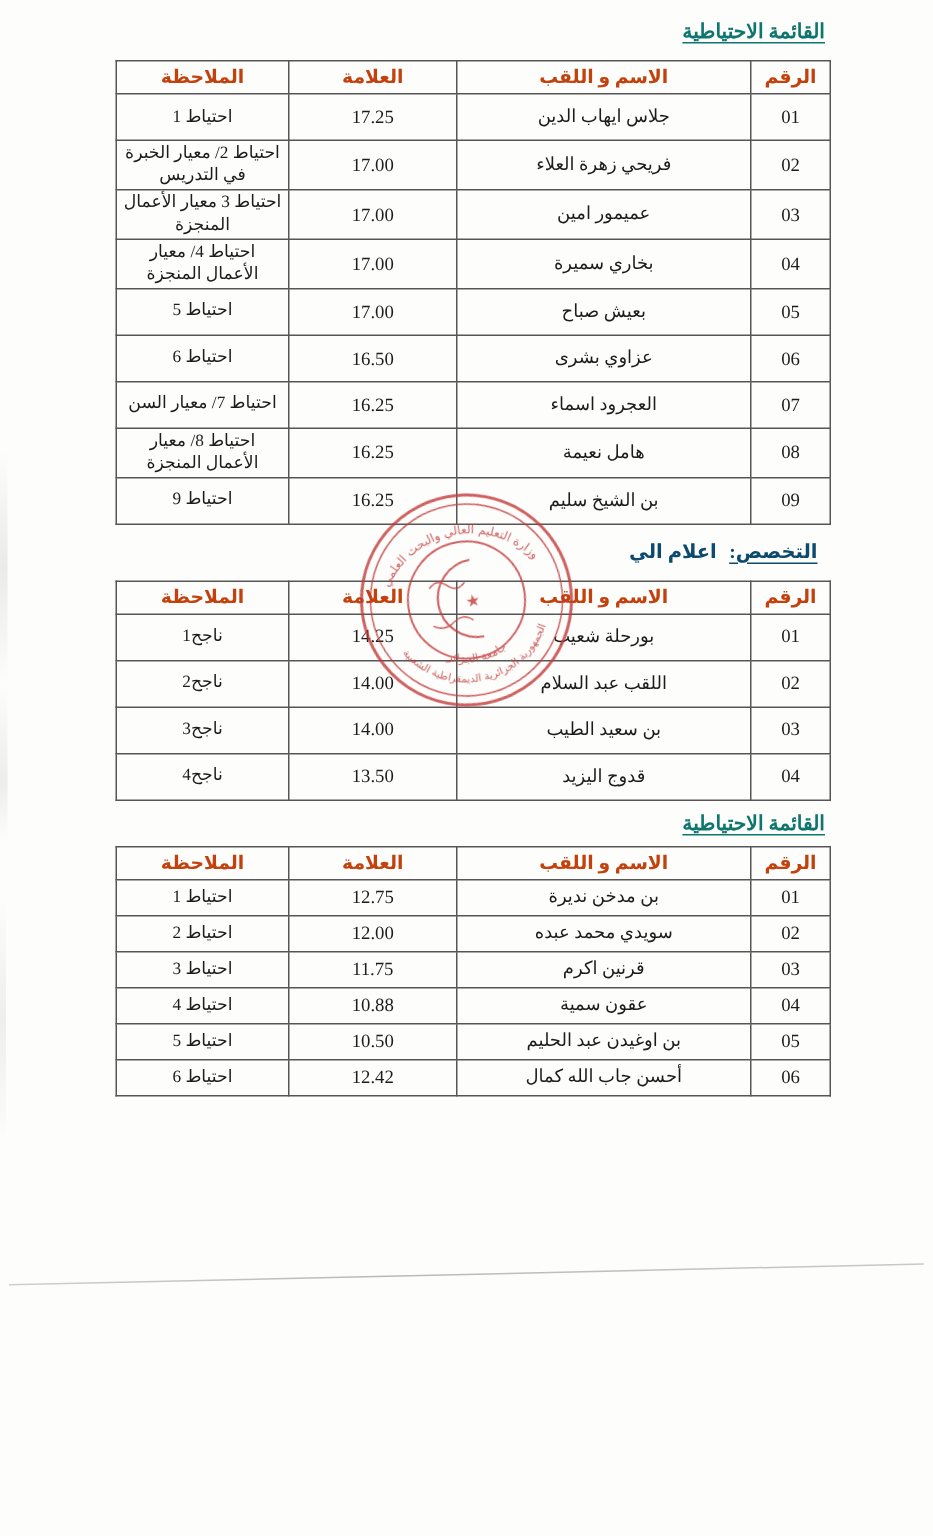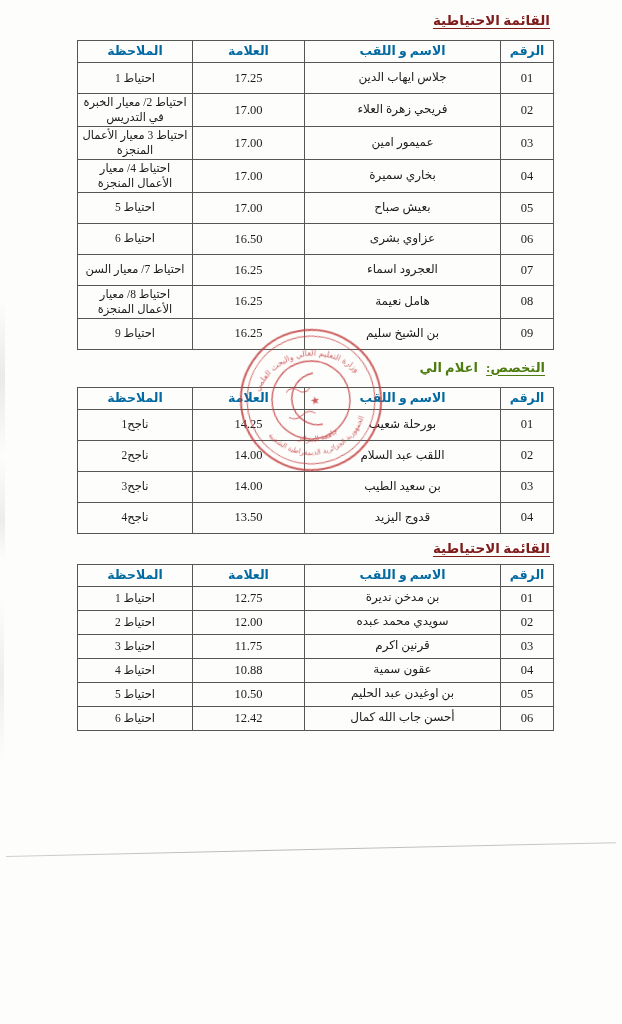--- a/index.html
+++ b/index.html
@@ -13,54 +13,55 @@
     color:#1c1c1c;
     box-sizing:border-box;
     padding-top:12px;
   }
   .heading {
     margin:0 72px 0 0;
     font-size:13.5px;
     font-weight:bold;
     text-decoration:underline;
     text-underline-offset:3px;
-    color:#7f1d1d;
+    color:#0f766e;
     width:fit-content;
+    font-family:Liberation Serif, serif;
   }
   table.doc {
     border-collapse:collapse;
     width:476px;
     margin:0 68px 0 0;
     table-layout:fixed;
   }
   table.doc th, table.doc td {
     border:1px solid #565656;
     text-align:center;
     vertical-align:middle;
     padding:1px 4px;
     line-height:1.3;
     overflow:hidden;
   }
   table.doc th {
     font-weight:bold;
     font-size:12.5px;
     height:19px;
-    color:#0369a1;
+    color:#c2410c;
   }
   td.c-num   { font-size:12.5px; }
   td.c-name  { font-size:12px;margin-top:10px; }
   td.c-score { font-size:12.5px; }
   td.c-note  { font-size:11.5px; line-height:1.25; }
   #table-1 tbody tr { height:31px; }
   #table-2 tbody tr { height:31px; }
   #table-2 thead tr { height:21px; }
   #table-3 tbody tr { height:24px; }
   #table-1 { margin-top:11px; }
   .mid-block { margin:10px 77px 0 0; }
-  .mid-line { margin:0 0 11px 0; font-size:13px; font-weight:bold; color:#4d7c0f; width:fit-content; }
+  .mid-line { margin:0 0 11px 0; font-size:13px; font-weight:bold; color:#0c4a6e; width:fit-content; }
   .mid-line .lbl { text-decoration:underline; text-underline-offset:3px; }
   .mid-line .val { margin-right:5px; }
   #table-2 { margin-top:6px; }
   #heading-2 { margin-top:6px; }
   #table-3 { margin-top:7px; }
   
   .stamp {
     position:absolute;
     left:236px; top:325px;
     width:150px; height:150px;

